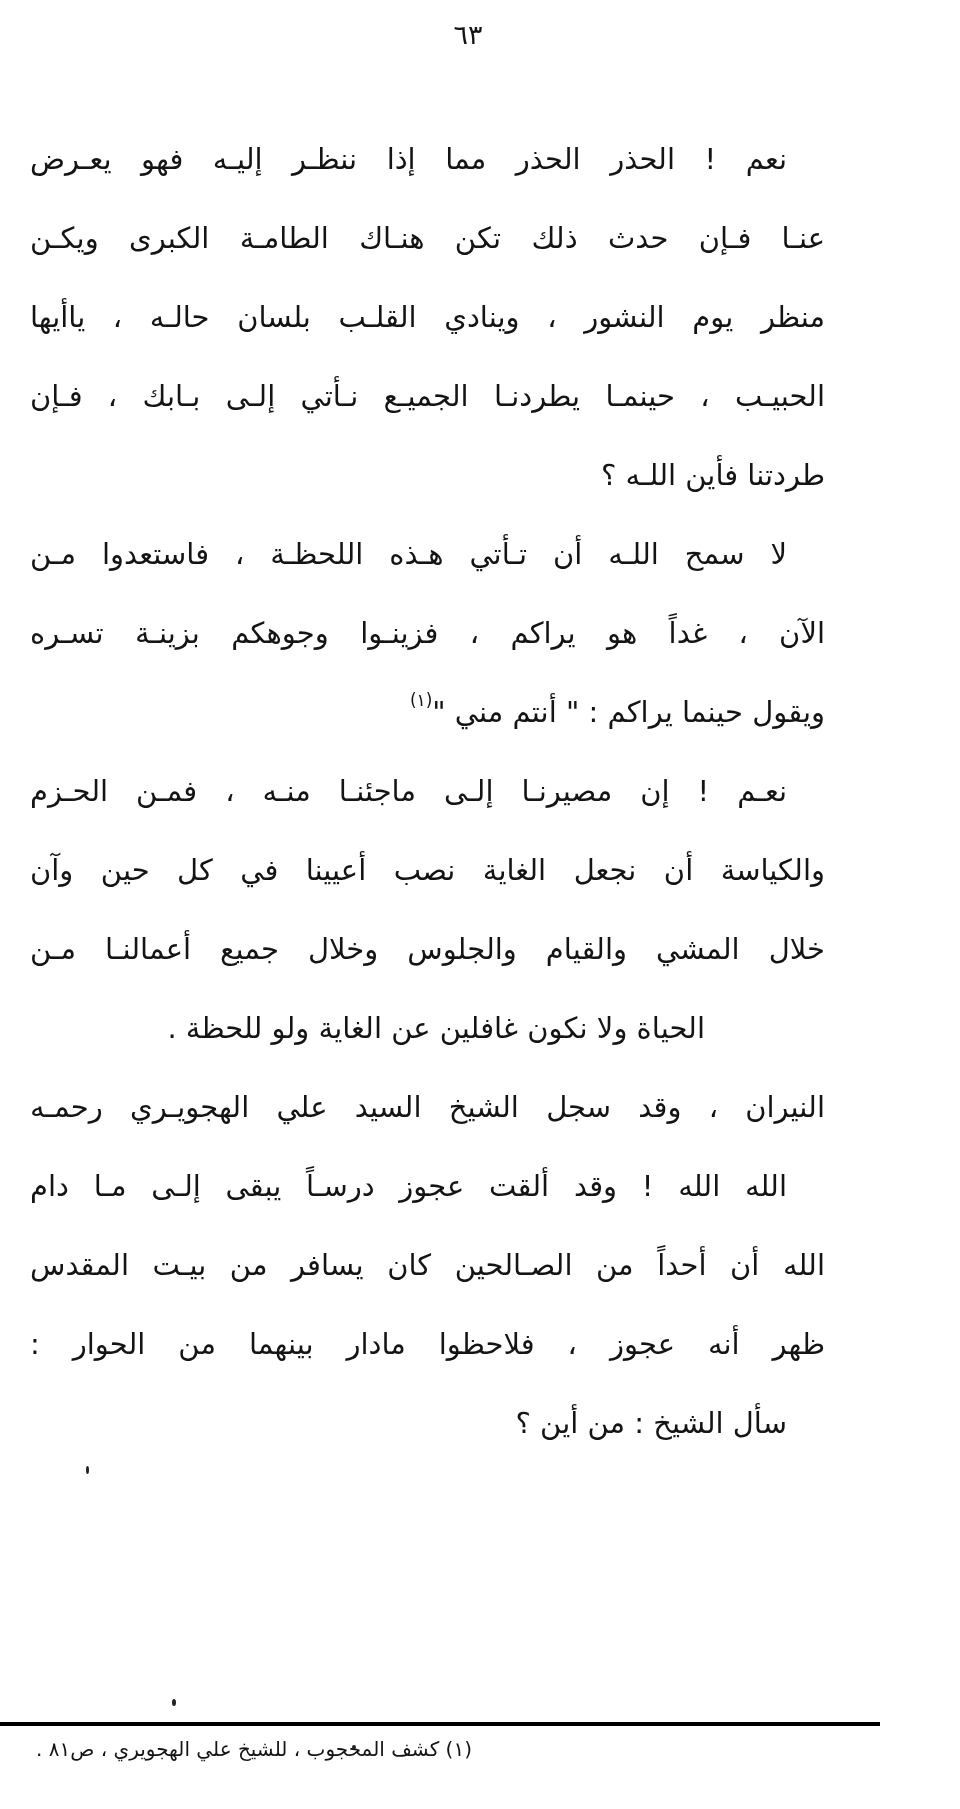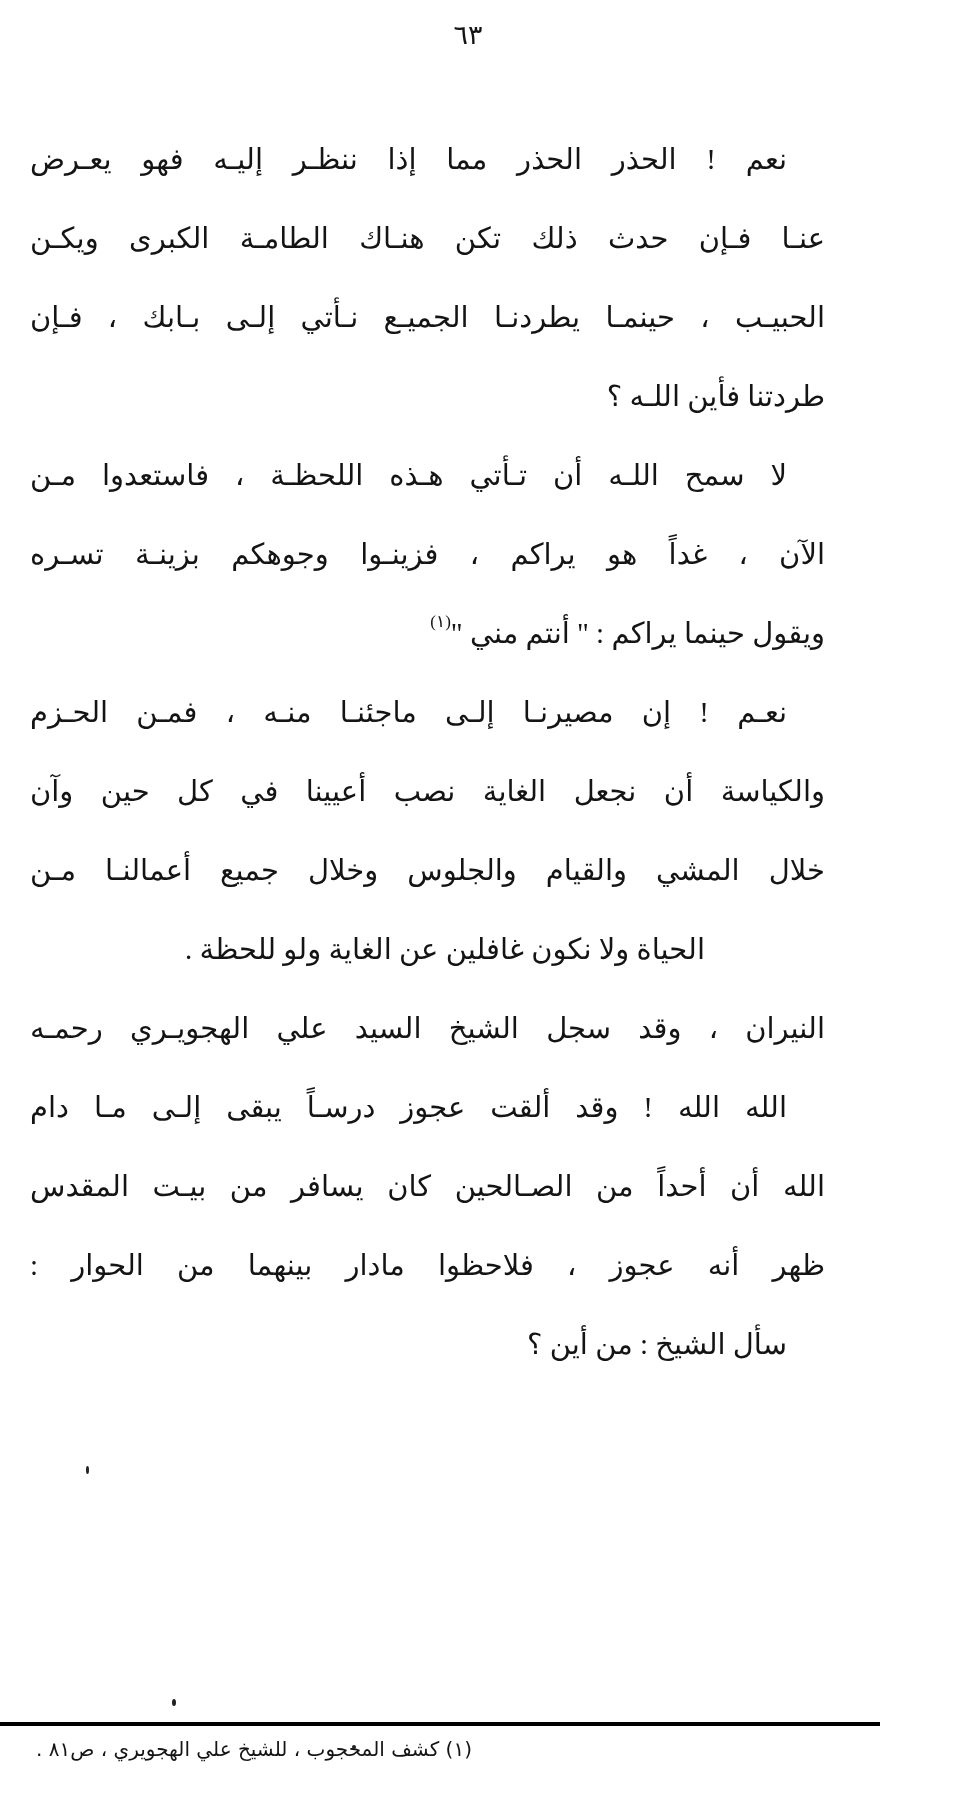--- a/index.html
+++ b/index.html
@@ -21,21 +21,20 @@
     height: 42px;
     line-height: 42px;
     text-align: center;
     font-size: 27px;
     transform: translateX(28px);
     color: #141414;
   }
   .body-text {
     margin: 64px 55px 0 30px; 
     direction: rtl;
-    font-family: Liberation Serif, serif;
   }
   .line {
     direction: rtl;
     unicode-bidi: embed;
     font-size: 29px;
     height: 79px;
     line-height: 79px;
     overflow: hidden;
     color: #141414;
   }
@@ -89,20 +88,21 @@
 </head>
 <body>
 
 <div class="page">
 
   <div class="page-number">٦٣</div>
 
   <main class="body-text">
     <div class="line jst first">نعم ! الحذر الحذر مما إذا ننظـر إليـه فهو يعـرض</div>
     <div class="line jst">عنـا فـإن حدث ذلك تكن هنـاك الطامـة الكبرى ويكـن</div>
+    <div class="line jst">منظر يوم النشور ، وينادي القلـب بلسان حالـه ، ياأيها</div>
     <div class="line jst">الحبيـب ، حينمـا يطردنـا الجميـع نـأتي إلـى بـابك ، فـإن</div>
     <div class="line end">طردتنا فأين اللـه ؟</div>
     <div class="line jst first">لا سمح اللـه أن تـأتي هـذه اللحظـة ، فاستعدوا مـن</div>
     <div class="line jst">الآن ، غداً هو يراكم ، فزينـوا وجوهكم بزينـة تسـره</div>
     <div class="line end"><span>ويقول حينما يراكم : " أنتم مني "</span><sup class="fn-ref">(١)</sup></div>
     <div class="line jst first">نعـم ! إن مصيرنـا إلـى ماجئنـا منـه ، فمـن الحـزم</div>
     <div class="line jst">والكياسة أن نجعل الغاية نصب أعيينا في كل حين وآن</div>
     <div class="line jst">خلال المشي والقيام والجلوس وخلال جميع أعمالنـا مـن</div>
     <div class="line end inset">الحياة ولا نكون غافلين عن الغاية ولو للحظة .</div>
     <div class="line jst">النيران ، وقد سجل الشيخ السيد علي الهجويـري رحمـه</div>

